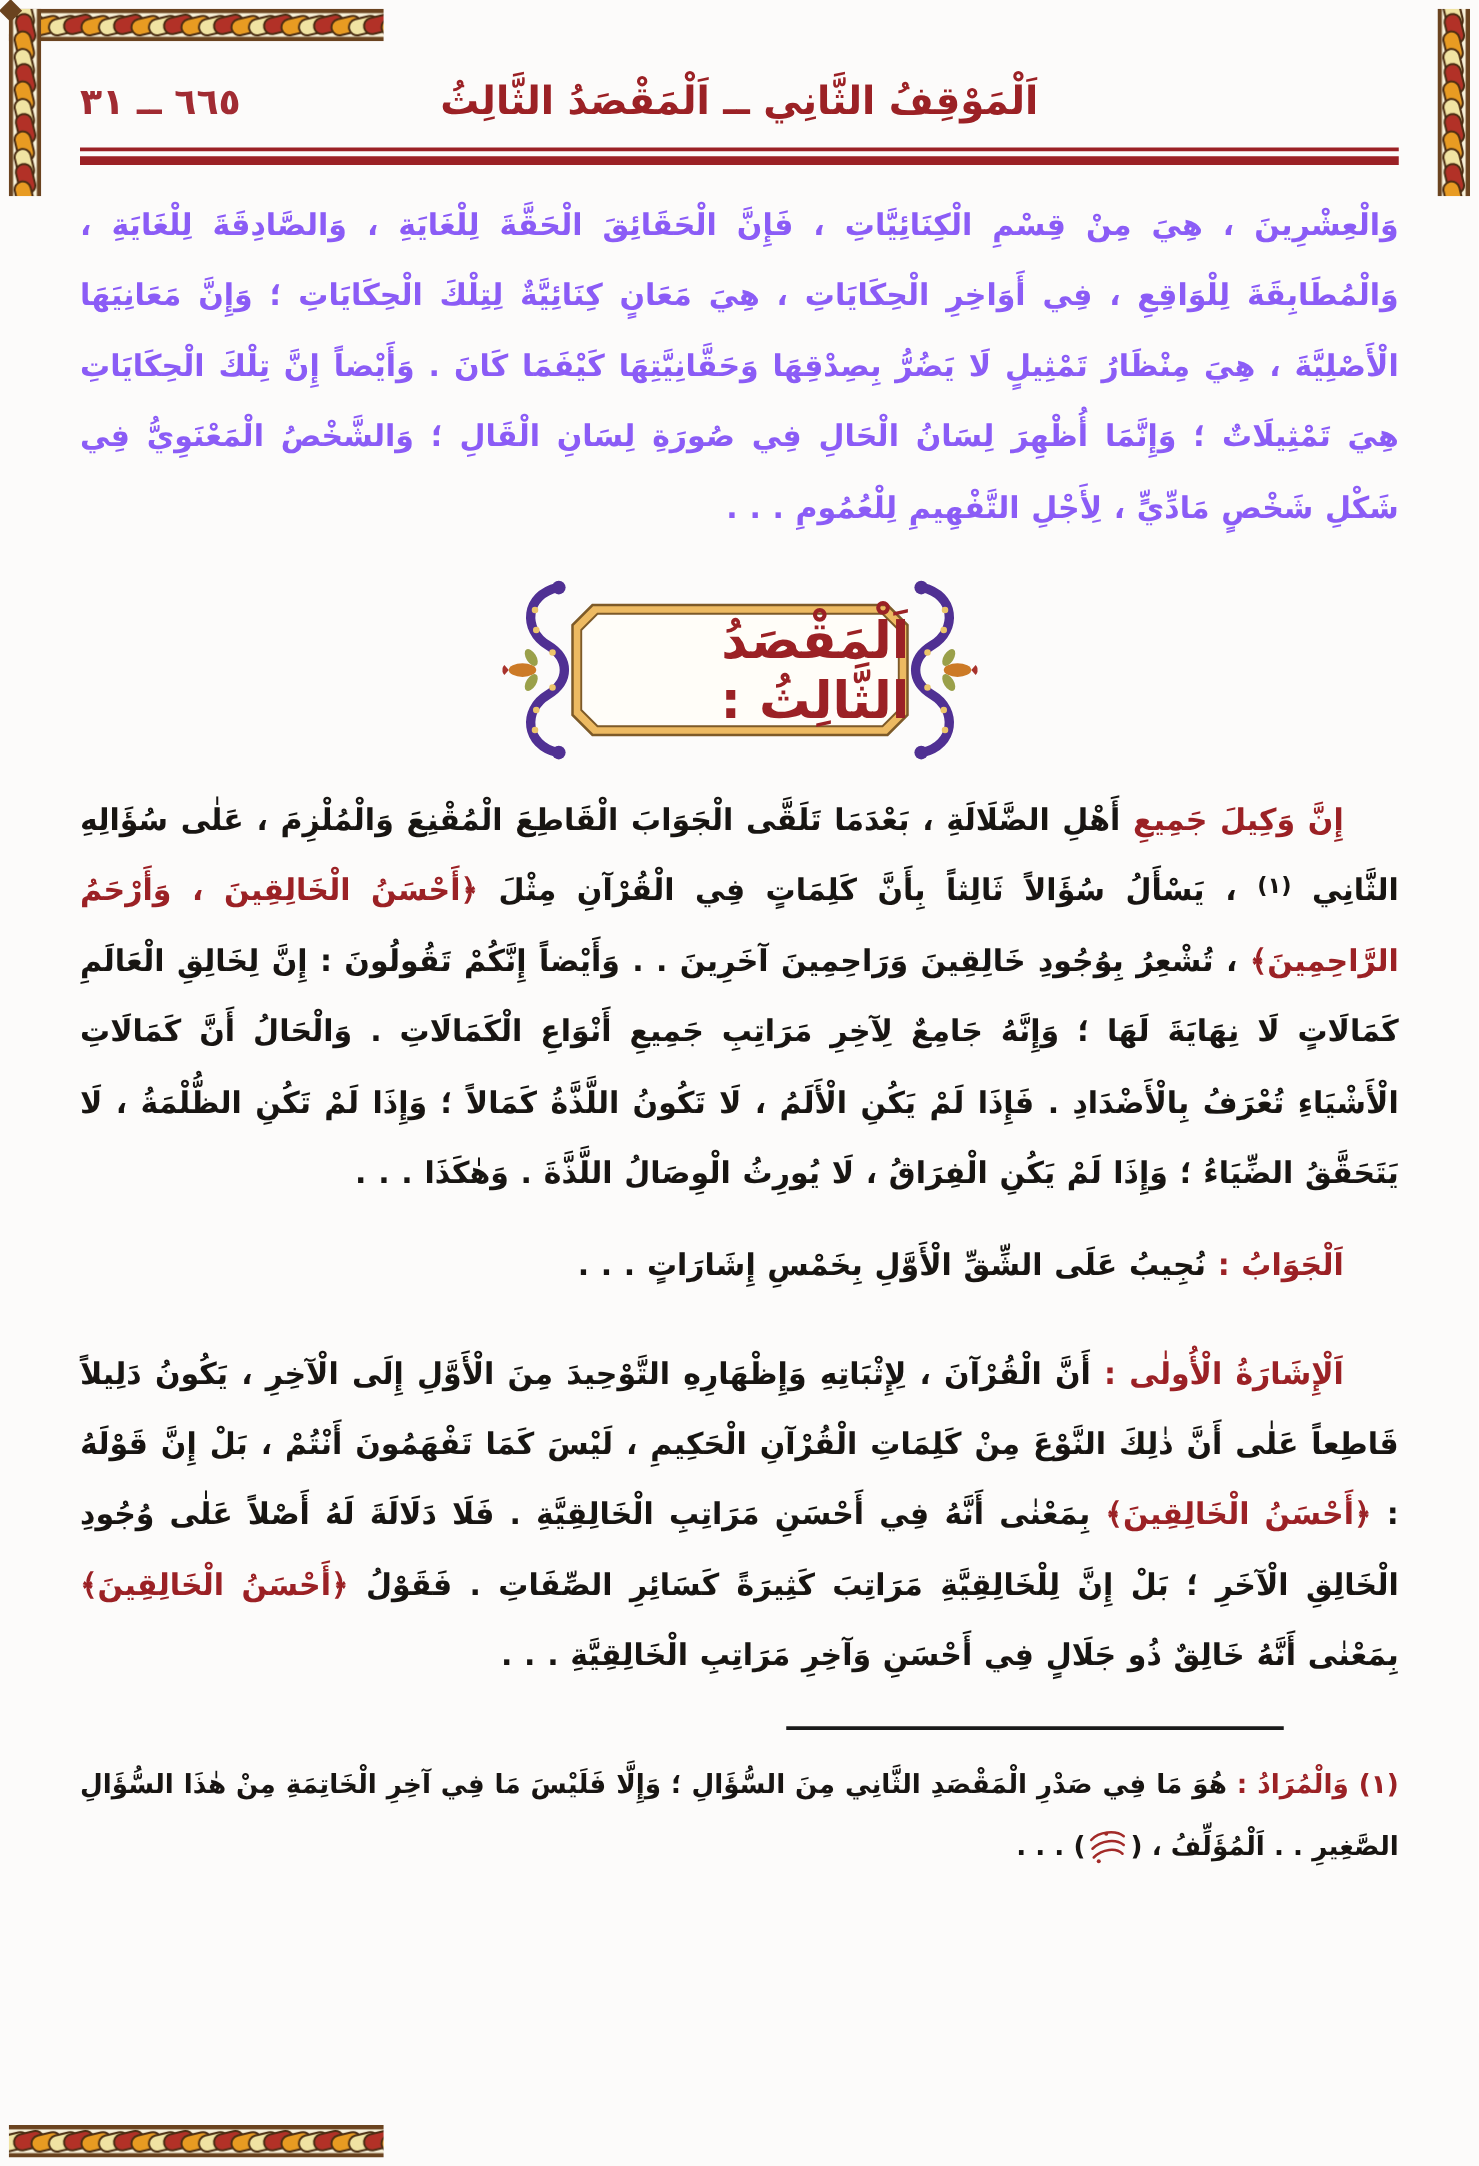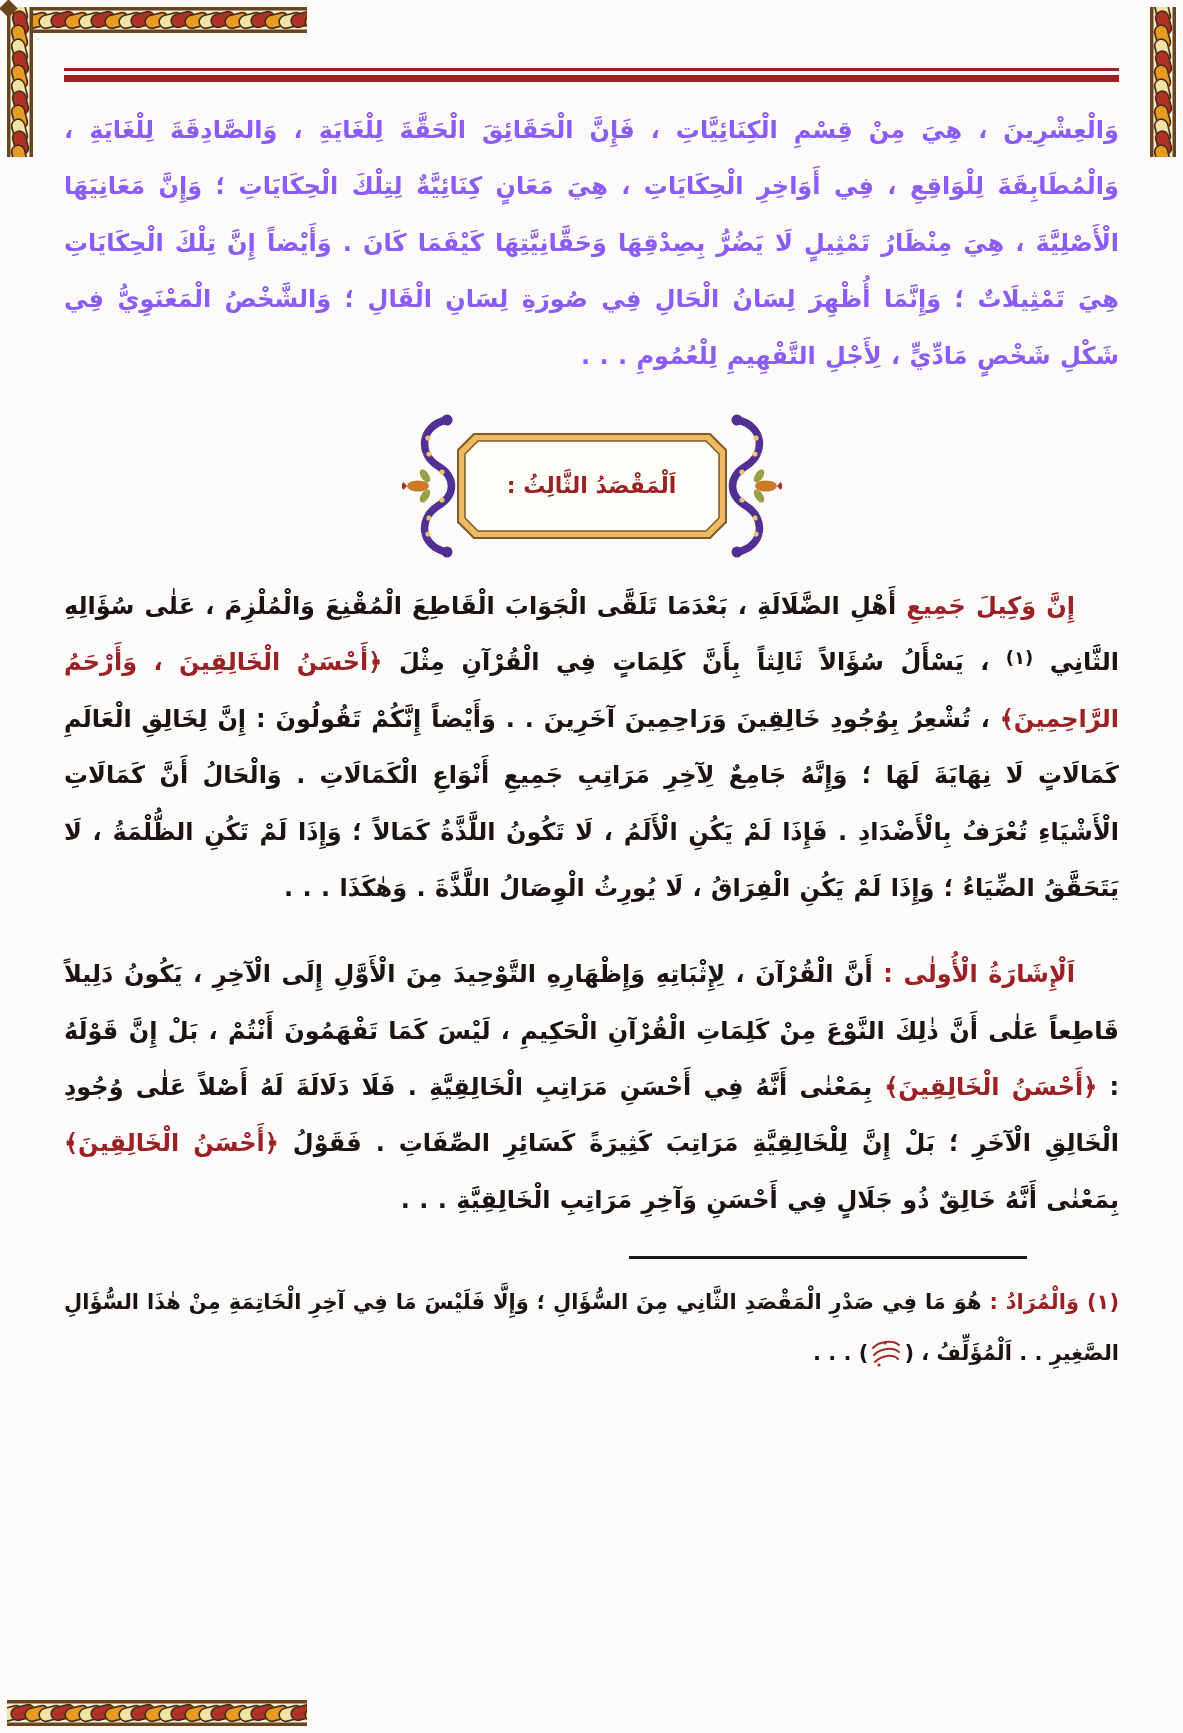--- a/index.html
+++ b/index.html
@@ -50,21 +50,21 @@
   .ornament {
     margin:22px auto 8px auto; display:flex; align-items:center;
     justify-content:center; width:440px; height:160px; direction:ltr;
   }
   .flourish { flex:0 0 auto; }
   .mirror { transform:scaleX(-1); }
   .section-box { position:relative; width:272px; height:108px; margin:0 -10px; }
   .section-box svg { position:absolute; inset:0; }
   .section-box .label {
     position:absolute; inset:0; display:flex; align-items:center; justify-content:center;
-    font-size:22px; font-weight:bold; color:#9b2125; direction:rtl;
+    font-size:41px; font-weight:bold; color:#9b2125; direction:rtl;
   }
 
   
   .fn-sep { margin:28px 92px 0 auto; width:398px; height:3px; background:#1a1a1a; }
   .footnote {
     margin-top:18px; font-size:21px; line-height:2.4; text-align:justify;
     font-weight:bold;
   }
   .seal { display:inline-block; vertical-align:-8px; margin:0 1px; }
 </style>
@@ -109,20 +109,24 @@
   <svg class="b bl">
       <rect width="100%" height="100%" fill="url(#chainV)"></rect>
     </svg>
   <svg class="b br">
       <rect width="100%" height="100%" fill="url(#chainV)"></rect>
     </svg>
   <div class="finial"></div>
 
   <div class="content">
 
+    <div class="hdr">
+      <div class="hdr-nums">٦٦٥ ــ ٣١</div>
+      <div class="hdr-title">اَلْمَوْقِفُ الثَّانِي ــ اَلْمَقْصَدُ الثَّالِثُ</div>
+    </div>
     <div class="rule-thin"></div>
     <div class="rule-thick"></div>
 
     <p class="body maroon intro">وَالْعِشْرِينَ ، هِيَ مِنْ قِسْمِ الْكِنَائِيَّاتِ ، فَإِنَّ الْحَقَائِقَ الْحَقَّةَ لِلْغَايَةِ ، وَالصَّادِقَةَ لِلْغَايَةِ ، وَالْمُطَابِقَةَ لِلْوَاقِعِ ، فِي أَوَاخِرِ الْحِكَايَاتِ ، هِيَ مَعَانٍ كِنَائِيَّةٌ لِتِلْكَ الْحِكَايَاتِ ؛ وَإِنَّ مَعَانِيَهَا الْأَصْلِيَّةَ ، هِيَ مِنْظَارُ تَمْثِيلٍ لَا يَضُرُّ بِصِدْقِهَا وَحَقَّانِيَّتِهَا كَيْفَمَا كَانَ . وَأَيْضاً إِنَّ تِلْكَ الْحِكَايَاتِ هِيَ تَمْثِيلَاتٌ ؛ وَإِنَّمَا أُظْهِرَ لِسَانُ الْحَالِ فِي صُورَةِ لِسَانِ الْقَالِ ؛ وَالشَّخْصُ الْمَعْنَوِيُّ فِي شَكْلِ شَخْصٍ مَادِّيٍّ ، لِأَجْلِ التَّفْهِيمِ لِلْعُمُومِ . . .</p>
 
     <div class="ornament">
       <svg class="flourish" width="64" height="152" viewBox="0 0 64 152">
         <path d="M44,10 C18,16 16,44 36,56 C54,67 54,85 36,96 C16,108 18,136 44,142" fill="none" stroke="#503093" stroke-width="7.5" stroke-linecap="round"></path>
         <circle cx="45" cy="10" r="5.5" fill="#503093"></circle>
         <circle cx="45" cy="142" r="5.5" fill="#503093"></circle>
@@ -164,20 +168,23 @@
         <ellipse cx="23" cy="66" rx="4" ry="7.5" fill="#9aa04a" transform="rotate(-32 23 66)"></ellipse>
         <ellipse cx="23" cy="86" rx="4" ry="7.5" fill="#9aa04a" transform="rotate(32 23 86)"></ellipse>
         <path d="M5,76 l-3.5,-4 l-3,4 l3,4 z" fill="#a8322c"></path>
       </svg>
     </div>
 
     <p class="body q-par">
       <span class="red">إِنَّ وَكِيلَ جَمِيعِ</span><span class="blk"> أَهْلِ الضَّلَالَةِ ، بَعْدَمَا تَلَقَّى الْجَوَابَ الْقَاطِعَ الْمُقْنِعَ وَالْمُلْزِمَ ، عَلٰى سُؤَالِهِ الثَّانِي </span><span class="ref blk">(١)</span><span class="blk"> ، يَسْأَلُ سُؤَالاً ثَالِثاً بِأَنَّ كَلِمَاتٍ فِي الْقُرْآنِ مِثْلَ </span><span class="red">﴿أَحْسَنُ الْخَالِقِينَ ، وَأَرْحَمُ الرَّاحِمِينَ﴾</span><span class="blk"> ، تُشْعِرُ بِوُجُودِ خَالِقِينَ وَرَاحِمِينَ آخَرِينَ . . وَأَيْضاً إِنَّكُمْ تَقُولُونَ : إِنَّ لِخَالِقِ الْعَالَمِ كَمَالَاتٍ لَا نِهَايَةَ لَهَا ؛ وَإِنَّهُ جَامِعٌ لِآخِرِ مَرَاتِبِ جَمِيعِ أَنْوَاعِ الْكَمَالَاتِ . وَالْحَالُ أَنَّ كَمَالَاتِ الْأَشْيَاءِ تُعْرَفُ بِالْأَضْدَادِ . فَإِذَا لَمْ يَكُنِ الْأَلَمُ ، لَا تَكُونُ اللَّذَّةُ كَمَالاً ؛ وَإِذَا لَمْ تَكُنِ الظُّلْمَةُ ، لَا يَتَحَقَّقُ الضِّيَاءُ ؛ وَإِذَا لَمْ يَكُنِ الْفِرَاقُ ، لَا يُورِثُ الْوِصَالُ اللَّذَّةَ . وَهٰكَذَا . . .</span>
     </p>
 
+    <p class="body ans">
+      <span class="red">اَلْجَوَابُ :</span><span class="blk"> نُجِيبُ عَلَى الشِّقِّ الْأَوَّلِ بِخَمْسِ إِشَارَاتٍ . . .</span>
+    </p>
 
     <p class="body ish">
       <span class="red">اَلْإِشَارَةُ الْأُولٰى :</span><span class="blk"> أَنَّ الْقُرْآنَ ، لِإِثْبَاتِهِ وَإِظْهَارِهِ التَّوْحِيدَ مِنَ الْأَوَّلِ إِلَى الْآخِرِ ، يَكُونُ دَلِيلاً قَاطِعاً عَلٰى أَنَّ ذٰلِكَ النَّوْعَ مِنْ كَلِمَاتِ الْقُرْآنِ الْحَكِيمِ ، لَيْسَ كَمَا تَفْهَمُونَ أَنْتُمْ ، بَلْ إِنَّ قَوْلَهُ : </span><span class="red">﴿أَحْسَنُ الْخَالِقِينَ﴾</span><span class="blk"> بِمَعْنٰى أَنَّهُ فِي أَحْسَنِ مَرَاتِبِ الْخَالِقِيَّةِ . فَلَا دَلَالَةَ لَهُ أَصْلاً عَلٰى وُجُودِ الْخَالِقِ الْآخَرِ ؛ بَلْ إِنَّ لِلْخَالِقِيَّةِ مَرَاتِبَ كَثِيرَةً كَسَائِرِ الصِّفَاتِ . فَقَوْلُ </span><span class="red">﴿أَحْسَنُ الْخَالِقِينَ﴾</span><span class="blk"> بِمَعْنٰى أَنَّهُ خَالِقٌ ذُو جَلَالٍ فِي أَحْسَنِ وَآخِرِ مَرَاتِبِ الْخَالِقِيَّةِ . . .</span>
     </p>
 
     <div class="fn-sep"></div>
     <p class="footnote">
       <span class="red">(١) </span><span class="red">وَالْمُرَادُ :</span><span class="blk"> هُوَ مَا فِي صَدْرِ الْمَقْصَدِ الثَّانِي مِنَ السُّؤَالِ ؛ وَإِلَّا فَلَيْسَ مَا فِي آخِرِ الْخَاتِمَةِ مِنْ هٰذَا السُّؤَالِ الصَّغِيرِ . . اَلْمُؤَلِّفُ ، </span><span class="blk">(</span><svg class="seal" width="34" height="30" viewBox="0 0 34 30">
         <g fill="none" stroke="#a22a28" stroke-width="2" stroke-linecap="round">
           <path d="M4,10 C10,3 24,2 30,7"></path>

